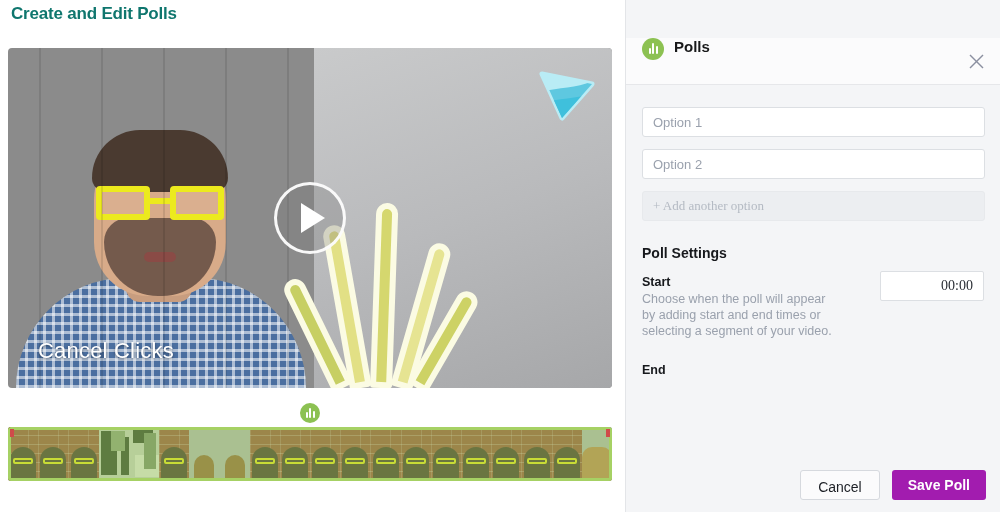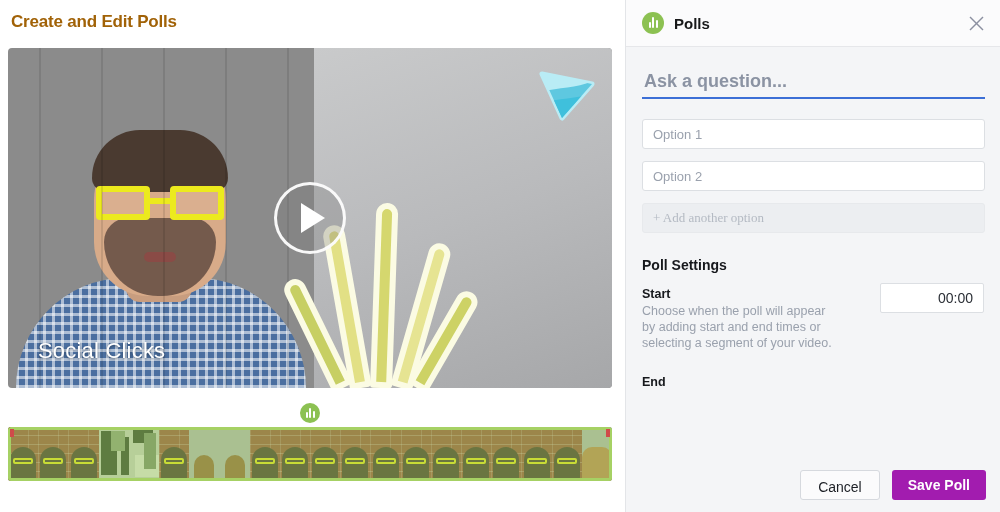--- a/index.html
+++ b/index.html
@@ -13,22 +13,22 @@
 
   
   #editor {
     position: relative;
     width: 625px; height: 512px;
     background: #ffffff;
     padding: 0;
   }
   #page-title {
     position: absolute;
-    left: 11px; top: 12px;
-    font-size: 17px; font-weight: bold; color: #a16207;
+    left: 11px; top: 4px;
+    font-size: 17px; font-weight: bold; color: #0f766e;
     letter-spacing: -0.2px;
   }
 
   
   #video-player {
     position: absolute;
     left: 8px; top: 48px;
     width: 604px; height: 340px;
     border-radius: 4px;
     overflow: hidden;
@@ -190,23 +190,24 @@
     position:absolute; left:625px; top:0;
     width:375px; height:512px;
     background:#f4f5f7;
     border-left:1px solid #e3e5e8;
     display:flex; flex-direction:column;
   }
   #panel-header{
     height:47px; flex:0 0 47px;
     background:#fbfbfc;
     border-bottom:1px solid #e6e7ea;
-    display:flex; align-items:center;
+    display:flex; 
     padding:0 16px;
     position:relative;
+    margin-top:38px;
   }
   #polls-icon{
     width:22px; height:22px; border-radius:50%;
     background:#8cc152; display:flex; align-items:center; justify-content:center;
     margin-right:10px; flex:0 0 22px;
   }
   #panel-title{ font-size:15px; font-weight:bold; color:#18191a; }
   #close-button{
     position:absolute; right:12px; top:50%; transform:translateY(-50%);
     width:24px; height:24px; display:flex; align-items:center; justify-content:center;
@@ -249,21 +250,21 @@
   }
 
   .setting-row{ position:relative; }
   .setting-label{ font-size:12.5px; font-weight:bold; color:#16181c; }
   .setting-desc{ font-size:12.5px; color:#9aa1ad; line-height:16px; width:192px; margin-top:2px; }
   .time-input{
     position:absolute; right:0; top:-4px;
     width:104px; height:30px;
     border:1px solid #dcdfe3; border-radius:2px;
     background:#ffffff; outline:none;
-    font-family:Liberation Sans, sans-serif;
+    font-family:Liberation Serif, serif;
     font-size:14px; color:#2b2f36; text-align:right;
     padding:0 10px;
   }
   #end-row{ margin-top:24px; }
 
   #panel-footer{
     flex:0 0 54px; height:54px;
     display:flex; align-items:center; justify-content:flex-end;
     padding:0 14px; gap:12px;
   }
@@ -333,21 +334,21 @@
             <path d="M0 34 C20 26 44 30 62 18 L62 62 L0 62 Z" fill="#5ec8e0"></path>
             <path d="M0 44 C18 38 46 40 62 30 L62 62 L0 62 Z" fill="#3fc0dc"></path>
           </g>
         </svg>
       </div>
 
       <div id="play-button">
         <div id="play-triangle"></div>
       </div>
 
-      <div id="video-caption">Social Clicks</div>
+      <div id="video-caption">Cancel Clicks</div>
     </div>
 
     <div id="poll-marker">
       <span class="bars-glyph">
         <i style="height:6px"></i>
           <i style="height:10px"></i>
           <i style="height:7px"></i>
       </span>
     </div>
 
@@ -454,21 +455,20 @@
       <span id="close-button">
         <svg width="15" height="15" viewBox="0 0 15 15">
           <line x1="1" y1="1" x2="14" y2="14" stroke="#8b90a0" stroke-width="1.4"></line>
           <line x1="14" y1="1" x2="1" y2="14" stroke="#8b90a0" stroke-width="1.4"></line>
         </svg>
       </span>
     </div>
 
     <div id="panel-body">
 
-      <input id="question-input" type="text" placeholder="Ask a question..." style="">
 
       <input class="opt-input" type="text" placeholder="Option 1" style="">
 
       <input class="opt-input" type="text" placeholder="Option 2" style="">
 
       <div id="add-option">+ Add another option</div>
 
       <div id="poll-settings-title">Poll Settings</div>
 
       <div class="setting-row" id="start-row">

